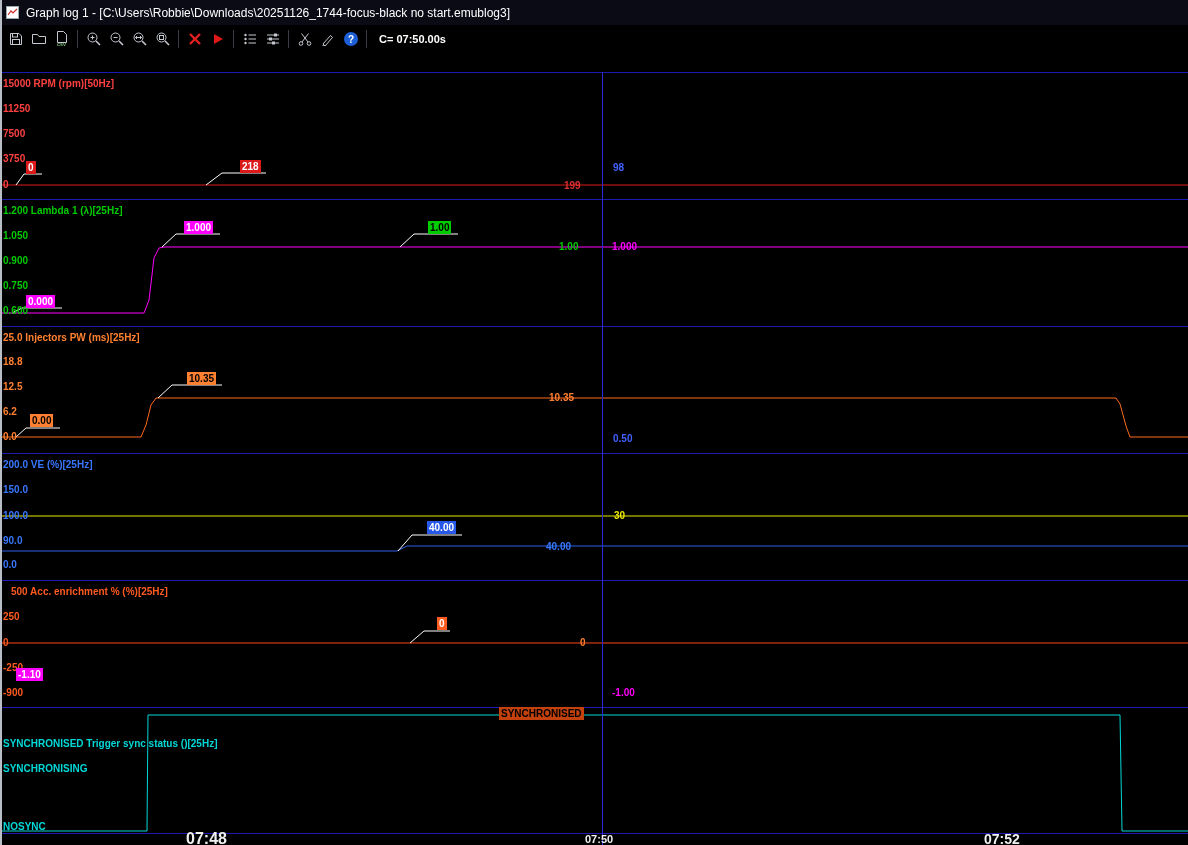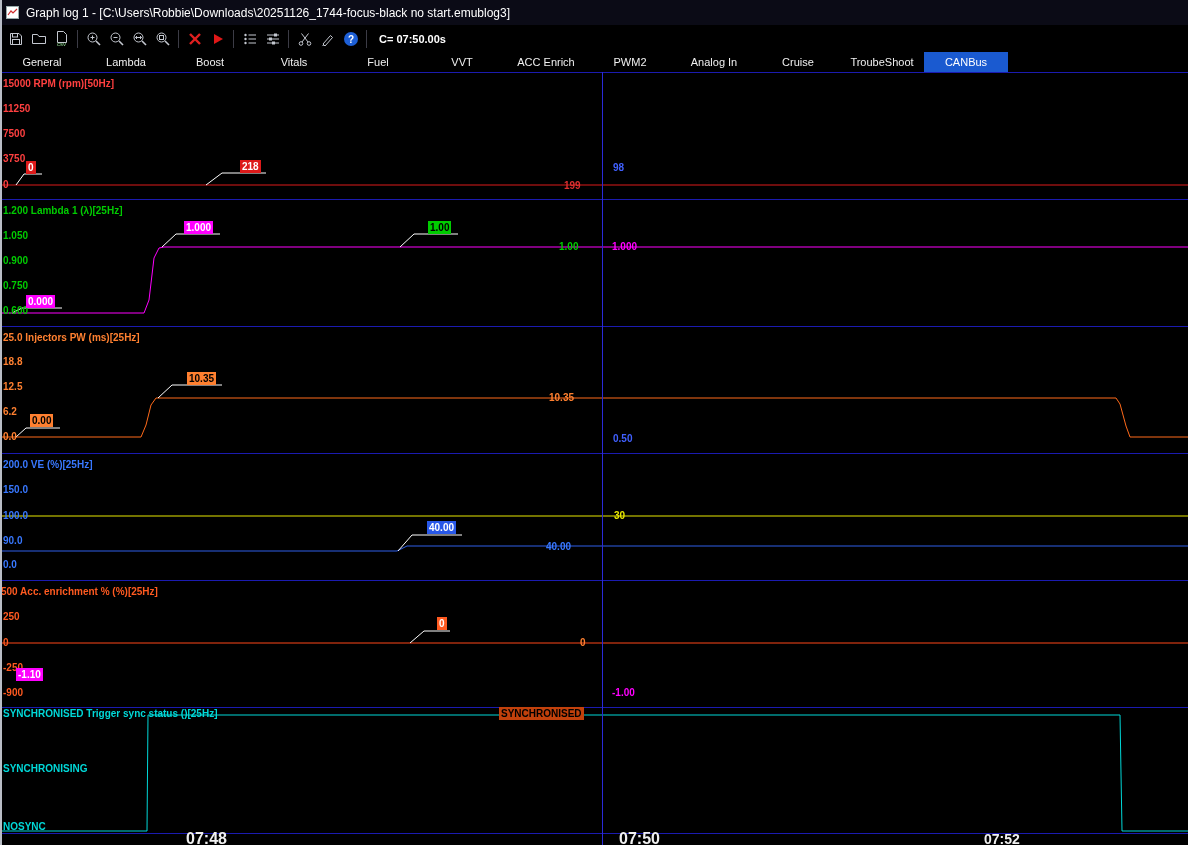--- a/index.html
+++ b/index.html
@@ -152,34 +152,20 @@
     <span class="tbtn">
       <svg width="16" height="16">
           <circle cx="8" cy="8" r="7" fill="#1d5fd6"></circle>
           <text x="8" y="11.5" text-anchor="middle" font-size="10" font-weight="bold" fill="#fff" font-family="Liberation Sans">?</text>
         </svg>
     </span>
     <span class="tsep"></span>
     <span class="time-display">C= 07:50.00s</span>
   </div>
 
-  <div class="tabs">
-    <div class="tab">General</div>
-    <div class="tab">Lambda</div>
-    <div class="tab">Boost</div>
-    <div class="tab">Vitals</div>
-    <div class="tab">Fuel</div>
-    <div class="tab">VVT</div>
-    <div class="tab">ACC Enrich</div>
-    <div class="tab">PWM2</div>
-    <div class="tab">Analog In</div>
-    <div class="tab">Cruise</div>
-    <div class="tab">TroubeShoot</div>
-    <div class="tab active">CANBus</div>
-  </div>
 
   <div class="sep" style="top:72px"></div>
   <div class="sep" style="top:199px"></div>
   <div class="sep" style="top:326px"></div>
   <div class="sep" style="top:453px"></div>
   <div class="sep" style="top:580px"></div>
   <div class="sep" style="top:707px"></div>
   <div class="sep" style="top:833px"></div>
 
   <svg id="trace-svg" width="1188" height="845" viewBox="0 0 1188 845">
@@ -233,32 +219,32 @@
       <div class="ovl" style="left: 549px; top: 392px; color: rgb(255, 128, 48);">10.35</div>
       <div class="ovl" style="left: 613px; top: 433px; color: rgb(64, 96, 255);">0.50</div>
       <div class="ovl" style="left: 3px; top: 459px; color: rgb(56, 120, 255);">200.0 VE (%)[25Hz]</div>
       <div class="ovl" style="left: 3px; top: 484px; color: rgb(56, 120, 255);">150.0</div>
       <div class="ovl" style="left: 3px; top: 510px; color: rgb(56, 120, 255);">100.0</div>
       <div class="ovl" style="left: 3px; top: 535px; color: rgb(56, 120, 255);">90.0</div>
       <div class="ovl" style="left: 3px; top: 559px; color: rgb(56, 120, 255);">0.0</div>
       <div class="ovl badge" style="left: 427px; top: 521px; color: rgb(255, 255, 255); background-color: rgb(40, 88, 232);">40.00</div>
       <div class="ovl" style="left: 546px; top: 541px; color: rgb(56, 120, 255);">40.00</div>
       <div class="ovl" style="left: 614px; top: 510px; color: rgb(232, 232, 0);">30</div>
-      <div class="ovl" style="left: 1px; top: 586px; color: rgb(255, 90, 32);">500 Acc. enrichment % (%)[25Hz]</div>
+      <div class="ovl" style="left: 11px; top: 586px; color: rgb(255, 90, 32);">500 Acc. enrichment % (%)[25Hz]</div>
       <div class="ovl" style="left: 3px; top: 611px; color: rgb(255, 90, 32);">250</div>
       <div class="ovl" style="left: 3px; top: 637px; color: rgb(255, 90, 32);">0</div>
       <div class="ovl" style="left: 3px; top: 662px; color: rgb(255, 90, 32);">-250</div>
       <div class="ovl" style="left: 3px; top: 687px; color: rgb(255, 90, 32);">-900</div>
       <div class="ovl badge" style="left: 437px; top: 617px; color: rgb(255, 255, 255); background-color: rgb(255, 90, 32);">0</div>
       <div class="ovl badge" style="left: 16px; top: 668px; color: rgb(255, 255, 255); background-color: rgb(255, 0, 255);">-1.10</div>
       <div class="ovl" style="left: 580px; top: 637px; color: rgb(255, 128, 48);">0</div>
       <div class="ovl" style="left: 612px; top: 687px; color: rgb(255, 0, 255);">-1.00</div>
-      <div class="ovl" style="left: 3px; top: 708px; color: rgb(0, 216, 216); text-align: center;">SYNCHRONISED Trigger sync status ()[25Hz]</div>
+      <div class="ovl" style="left: 3px; top: 738px; color: rgb(0, 216, 216); text-align: center;">SYNCHRONISED Trigger sync status ()[25Hz]</div>
       <div class="ovl" style="left: 3px; top: 763px; color: rgb(0, 216, 216);">SYNCHRONISING</div>
       <div class="ovl" style="left: 3px; top: 821px; color: rgb(0, 216, 216);">NOSYNC</div>
       <div class="ovl badge" style="left: 499px; top: 707px; color: rgb(0, 0, 0); background-color: #c2410c; text-align: right;">SYNCHRONISED</div>
       <div class="ovl" style="left: 186px; top: 833px; color: rgb(240, 240, 240); font-size: 16px;">07:48</div>
-      <div class="ovl" style="left: 619px; top: 833px; color: rgb(240, 240, 240); font-size: 16px;">07:50</div>
+      <div class="ovl" style="left: 585px; top: 833px; color: rgb(240, 240, 240); font-size: 11px;">07:50</div>
       <div class="ovl" style="left: 984px; top: 833px; color: rgb(240, 240, 240); font-size: 14px;">07:52</div>
     </div>
 
   <div class="edge-left"></div>
 </div>
 
 </body></html>

